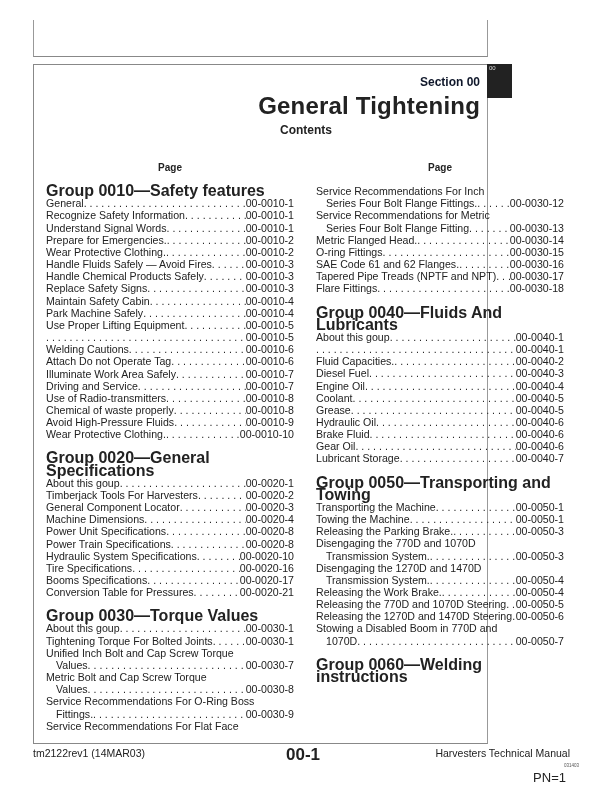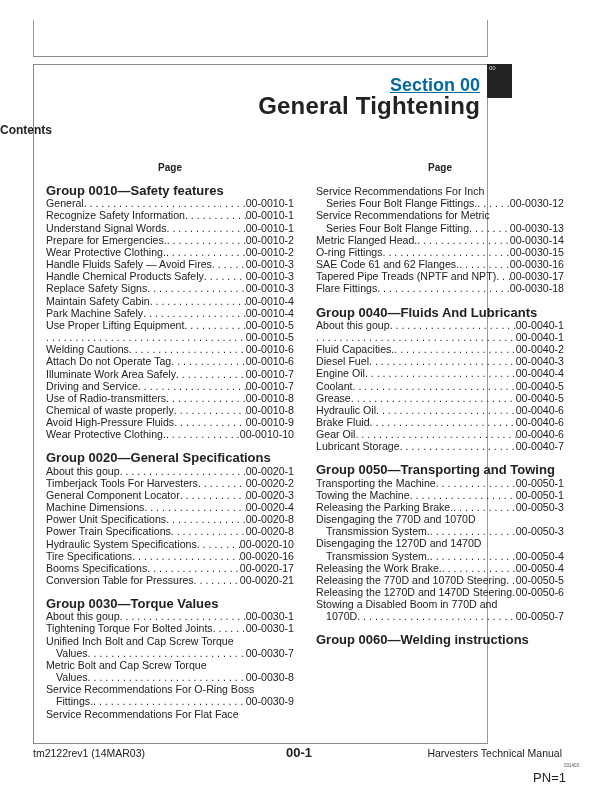--- a/index.html
+++ b/index.html
@@ -4,39 +4,39 @@
 <style>
   html, body { margin: 0; padding: 0; background: #ffffff; }
   body { width: 612px; height: 792px; position: relative; overflow: hidden;
          font-family: "Liberation Sans", sans-serif; color: #222; }
   .prev-frame { position: absolute; left: 33px; top: 20px; width: 453px; height: 36px;
                 border-left: 1px solid #999; border-right: 1px solid #999; border-bottom: 1px solid #888; }
   .frame { position: absolute; left: 33px; top: 64px; width: 453px; height: 678px;
            border: 1px solid #888; border-right: 1px solid #999; }
   .tab { position: absolute; left: 487px; top: 64px; width: 25px; height: 34px; background: #222; }
   .tab span { position: absolute; left: 2px; top: 1px; color: #ddd; font-size: 6px; }
-  .section-label { position: absolute; right: 132px; top: 75px; font-size: 18px; font-weight: bold; color: #0369a1; text-decoration: underline; }
+  .section-label { position: absolute; right: 132px; top: 75px; font-size: 12px; font-weight: bold; color: #0f172a; }
   .title { position: absolute; right: 132px; top: 92px; font-size: 24px; font-weight: bold; color: #222; letter-spacing: 0.2px; }
-  .contents { position: absolute; left: 0; width: 612px; top: 123px; text-align: left; font-size: 12px; font-weight: bold; }
+  .contents { position: absolute; left: 0; width: 612px; top: 123px; text-align: center; font-size: 12px; font-weight: bold; }
   .col { position: absolute; top: 162px; width: 248px; font-size: 10.6px; line-height: 12.15px; }
   .col.left { left: 46px; }
   .col.right { left: 316px; }
   .page-hdr { text-align: center; font-size: 10px; font-weight: bold; margin-bottom: 11px; }
   .group { margin-bottom: 12px; }
-  .group-title { font-weight: bold; font-size: 13px; }
+  .group-title { font-weight: bold; font-size: 16px; }
   .entry { display: flex; white-space: nowrap; }
   .entry .lbl { flex: 0 0 auto; }
   .entry .dots { flex: 1 1 auto; overflow: hidden; letter-spacing: 2.2px; }
   .entry .dots::before { content: ". . . . . . . . . . . . . . . . . . . . . . . . . . . . . . . . . . . . . . . . . . . . . . . . . . . . . . ."; letter-spacing: 0; word-spacing: 0px; }
   .entry .pg { flex: 0 0 auto; }
   .wrapline { white-space: nowrap; }
   .indent { padding-left: 10px; }
   .footer-left { position: absolute; left: 33px; top: 747px; font-size: 10.5px; }
-  .footer-center { position: absolute; left: 286px; top: 745px; font-size: 13px; font-weight: bold; }
-  .footer-right { position: absolute; right: 50px; top: 747px; font-size: 10.5px; text-align: right; }
+  .footer-center { position: absolute; left: 286px; top: 745px; font-size: 17px; font-weight: bold; }
+  .footer-right { position: absolute; right: 42px; top: 747px; font-size: 10.5px; text-align: right; }
   .footer-code { position: absolute; right: 33px; top: 763px; font-size: 4.5px; color: #555; }
   .footer-pn { position: absolute; right: 46px; top: 770px; font-size: 13px; }
 </style>
 </head>
 <body>
 
 <div class="prev-frame"></div>
 <div class="frame"></div>
 <div class="tab">
     <span>00</span>

